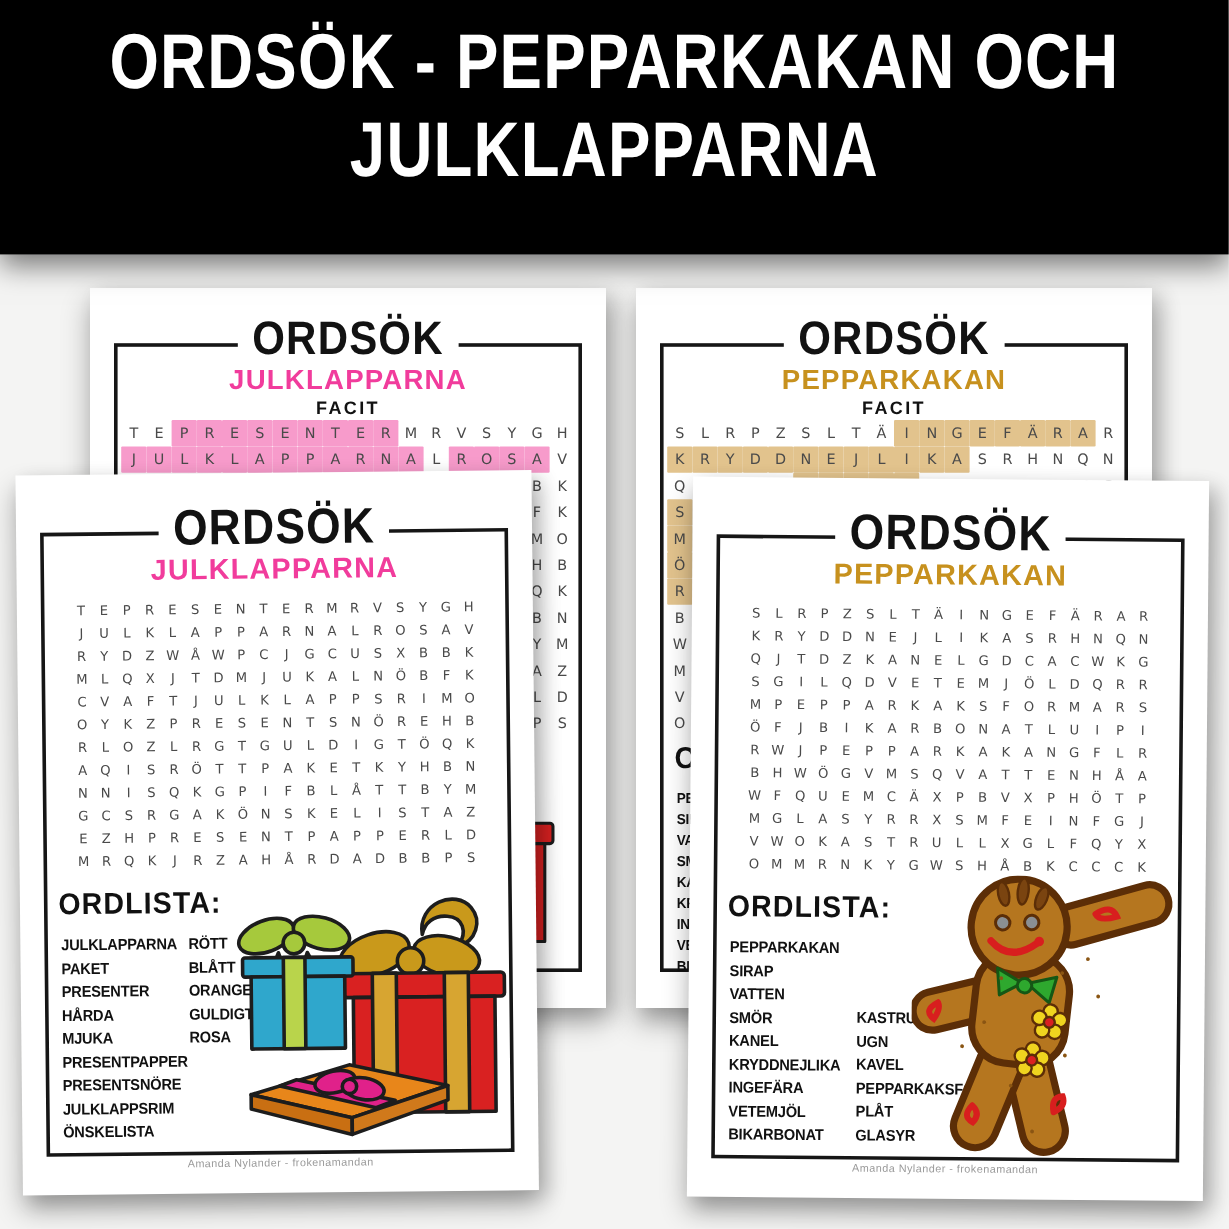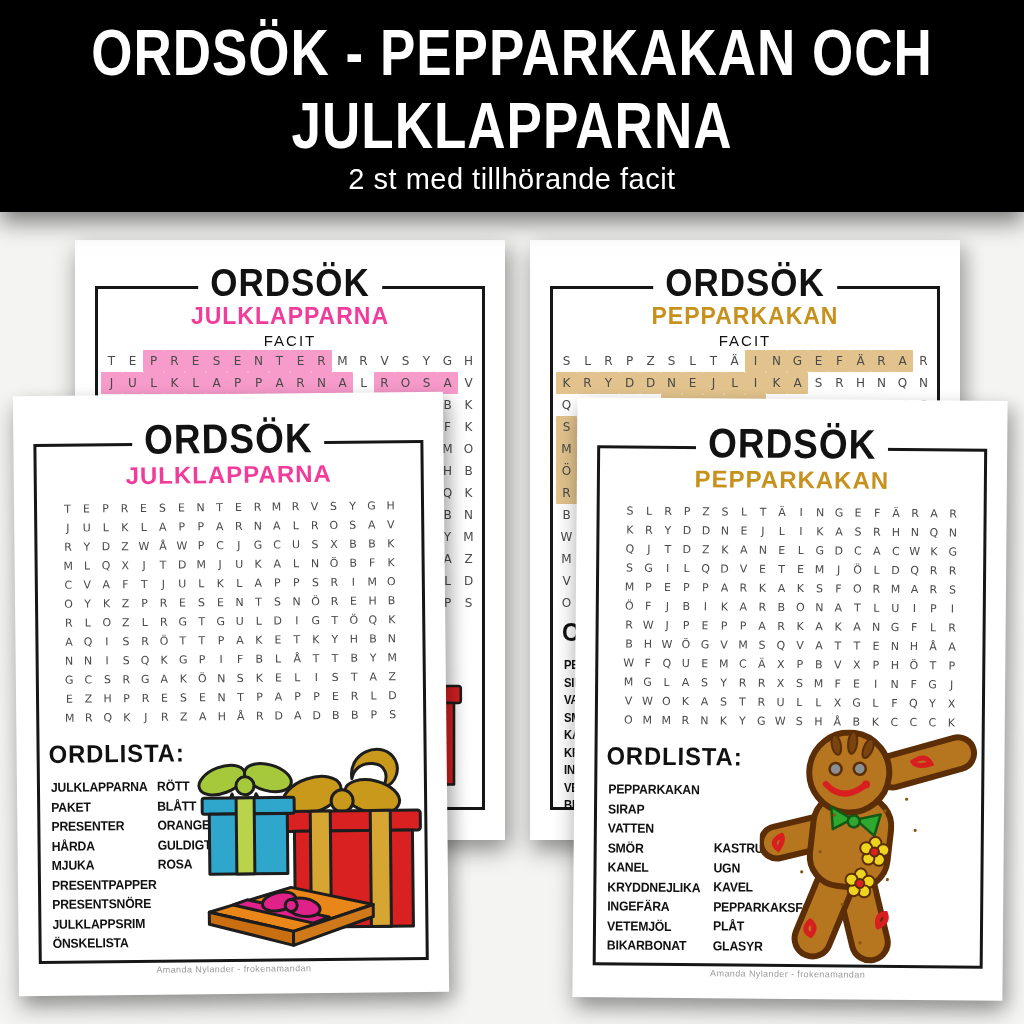--- a/index.html
+++ b/index.html
@@ -45,21 +45,21 @@
     font-size:37px;font-weight:700;letter-spacing:1px;white-space:nowrap;
   }
   .facit .p-title{font-size:35px;top:20px;}
   .p-sub{
     position:absolute;top:67px;left:0;right:0;margin:0;z-index:2;
     text-align:center;font-size:24px;font-weight:700;letter-spacing:1px;white-space:nowrap;
   }
   .facit .p-sub{top:63px;font-size:23px;}
   .p-facit{
     position:absolute;top:92px;left:0;right:0;z-index:2;
-    text-align:center;font-size:15px;font-weight:400;letter-spacing:2px;color:#121212;
+    text-align:center;font-size:15px;font-weight:700;letter-spacing:2px;color:#121212;
   }
   .grid{
     position:absolute;top:104px;left:50%;transform:translateX(-50%);z-index:2;
     display:grid;grid-template-columns:repeat(18,19px);grid-auto-rows:19px;
     font-family:"DejaVu Sans",sans-serif;font-size:11px;color:#4a4a4a;
   }
   .facit .grid{top:110px;grid-template-columns:repeat(18,21px);grid-auto-rows:22px;font-size:12px;}
   .cell{display:flex;align-items:center;justify-content:center;border-radius:1px;}
 
   .wl-head{
@@ -90,21 +90,20 @@
   }
 </style>
 </head>
 <body>
 
 <header class="banner">
   <h1 class="banner-title">
     <div>ORDSÖK - PEPPARKAKAN OCH</div>
     <div>JULKLAPPARNA</div>
   </h1>
-  <div class="banner-sub">2 st med tillhörande facit</div>
 </header>
 
 <section class="page facit pz-julklapparna" id="page-facit-left">
   <div class="border-box"></div>
   <h2 class="p-title">ORDSÖK</h2>
   <h3 class="p-sub" style="color: rgb(241, 60, 156);">JULKLAPPARNA</h3>
   <div class="p-facit">FACIT</div>
   <div class="grid">
       <span class="cell">T</span>
       <span class="cell">E</span>

